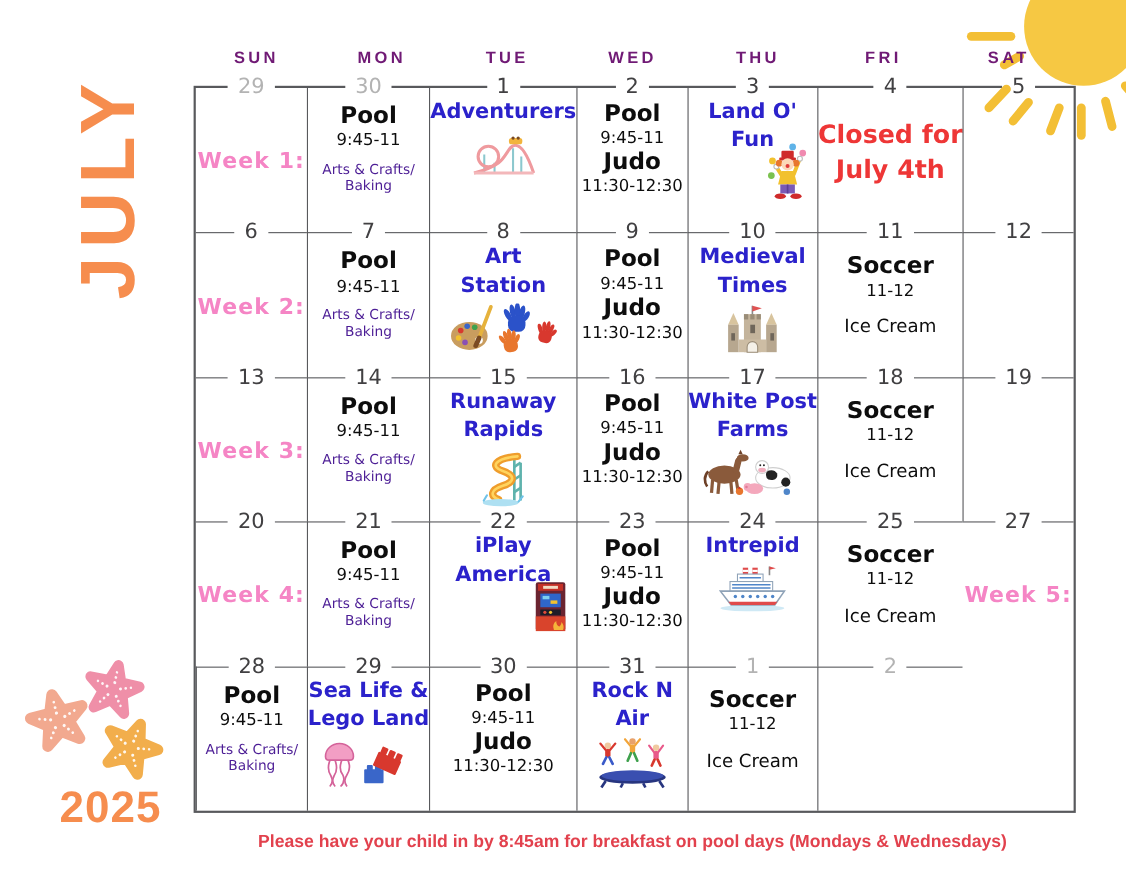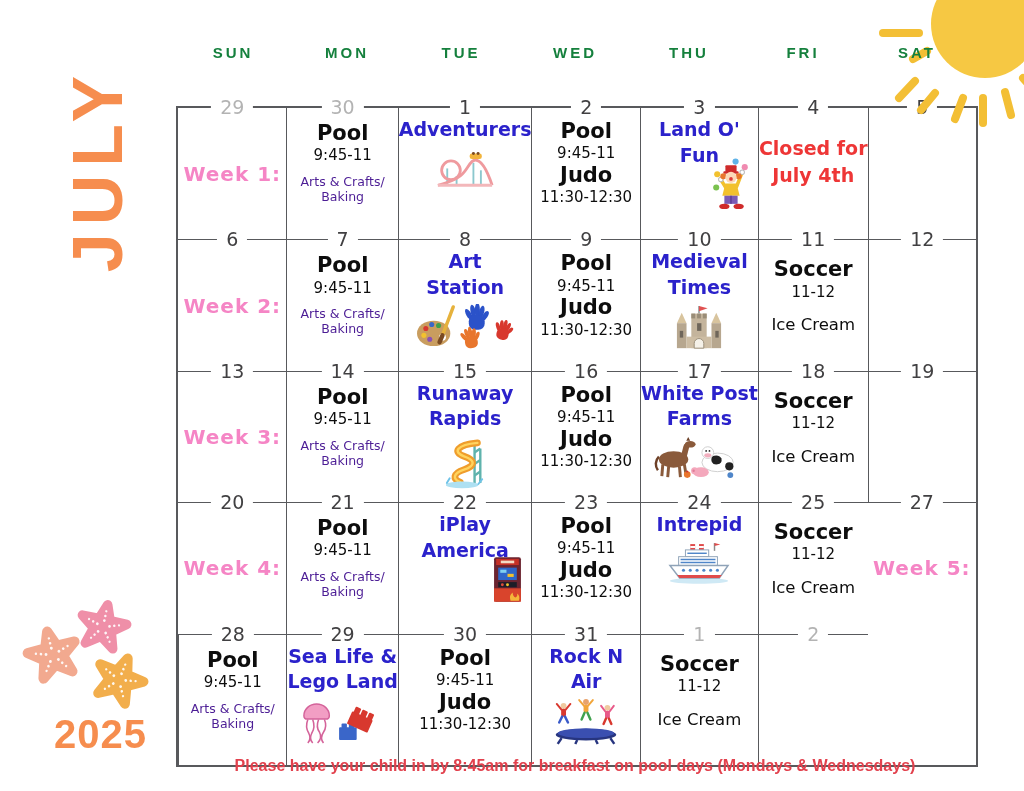--- a/index.html
+++ b/index.html
@@ -20,24 +20,24 @@
   .starfish-a{left:20px;top:622px;transform:rotate(-14deg);}
   .starfish-b{left:72px;top:596px;transform:rotate(12deg);}
   .starfish-c{left:87px;top:648px;transform:rotate(22deg);}
 
   .sun{position:absolute;left:855px;top:-14px;z-index:6;line-height:0;}
 
   
   .weekday-row{position:absolute;left:176px;top:44px;width:798px;display:flex;z-index:7;}
   .weekday-row span{flex:1;text-align:center;
     font-family:"Liberation Sans",sans-serif;font-weight:bold;font-size:15px;
-    letter-spacing:3px;color:#15803d;}
+    letter-spacing:3px;color:#701a75;}
 
   
-  .grid{position:absolute;left:176px;top:106px;width:798px;height:657px;
+  .grid{position:absolute;left:176px;top:78px;width:798px;height:657px;
     border:2px solid var(--grid);display:grid;
     grid-template-columns:repeat(7,1fr);grid-template-rows:repeat(5,1fr);}
   .cell{position:relative;border-left:1.5px solid var(--grid);border-top:1.5px solid var(--grid);
     display:flex;flex-direction:column;align-items:center;padding-top:10px;box-sizing:border-box;}
   .cell.c0{border-left:none;}
   .cell.r0{border-top:none;}
 
   .date{position:absolute;top:0;left:50%;transform:translate(-50%,-54%);
     background:#fff;padding:0 9px;font-size:19px;line-height:1;color:var(--date);z-index:2;}
   .date.muted{color:var(--muted);}
@@ -50,21 +50,21 @@
   .v-closed{padding-top:27px;}
   .v-soccer{padding-top:17px;}
 
   
   .ln{white-space:nowrap;}
   .ln-week{font-size:20px;font-weight:bold;color:var(--pink);letter-spacing:1px;}
   .ln-big{font-size:21px;font-weight:bold;color:#0d0d0d;line-height:1.2;}
   .ln-time{font-size:15px;color:#0d0d0d;line-height:1.25;}
   .ln-small{font-size:12.5px;color:#4c1d95;line-height:1.2;}
   .ln-blue{font-size:19px;font-weight:600;color:var(--blue);line-height:1.35;}
-  .ln-red{font-size:19px;font-weight:bold;color:var(--red);line-height:1.4;text-align:center;}
+  .ln-red{font-size:23px;font-weight:bold;color:var(--red);line-height:1.4;text-align:center;}
   .ln-plain{font-size:16.5px;color:#0d0d0d;line-height:1.2;text-align:center;}
   .ln-gap{height:9px;}
   .ln-gap2{height:14px;}
 
   .cicon{margin-top:3px;line-height:0;}
   .icon-right{align-self:flex-end;margin-right:8px;margin-top:-10px;}
 
   .footer-note{position:absolute;left:120px;top:757px;width:910px;text-align:center;
     font-family:"Liberation Sans",sans-serif;font-weight:bold;font-size:16px;
     color:var(--note);}

